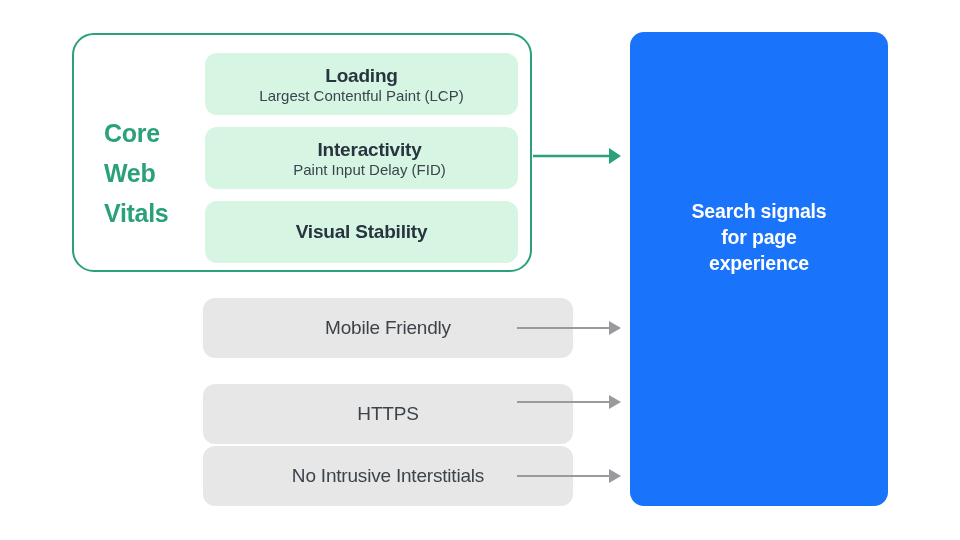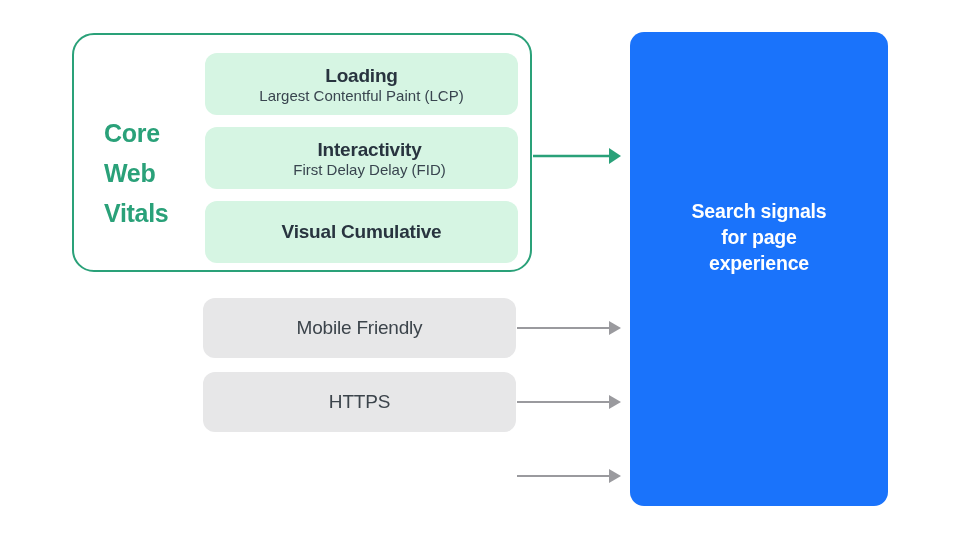--- a/index.html
+++ b/index.html
@@ -76,30 +76,30 @@
     font-size: 15px;
     font-weight: normal;
     line-height: 16px;
     margin-top: 1px;
   }
 
   
   .signal-box {
     position: absolute;
     left: 203px;
-    width: 313px;
+    width: 370px;
     height: 60px;
     background: #e7e7e8;
     border-radius: 12px;
     display: flex;
     align-items: center;
     justify-content: center;
   }
   .signal-box.g1 { top: 298px; }
-  .signal-box.g2 { top: 372px; }
+  .signal-box.g2 { top: 384px; }
   .signal-box.g3 { top: 446px; }
 
   .signal-label {
     color: #3c444b;
     font-size: 19px;
     font-weight: normal;
     letter-spacing: -0.2px;
   }
 
   
@@ -148,37 +148,40 @@
 Web
 Vitals</div>
 
     <div class="metric-card c1">
       <div class="metric-title">Loading</div>
       <div class="metric-sub">Largest Contentful Paint (LCP)</div>
     </div>
 
     <div class="metric-card c2">
       <div class="metric-title">Interactivity</div>
-      <div class="metric-sub">First Delay Delay (FID)</div>
+      <div class="metric-sub">Paint Input Delay (FID)</div>
     </div>
 
     <div class="metric-card c3">
-      <div class="metric-title">Visual Cumulative</div>
+      <div class="metric-title">Visual Stability</div>
     </div>
 
   </div>
 
   <div class="signal-box g1">
     <span class="signal-label">Mobile Friendly</span>
   </div>
 
   <div class="signal-box g2">
     <span class="signal-label">HTTPS</span>
   </div>
 
+  <div class="signal-box g3">
+    <span class="signal-label">No Intrusive Interstitials</span>
+  </div>
 
   <div class="dest-box">
     <div class="dest-text">Search signals
 for page
 experience</div>
   </div>
 
   <svg class="arrows" viewBox="0 0 960 540" width="960" height="540">
 
     <g>

